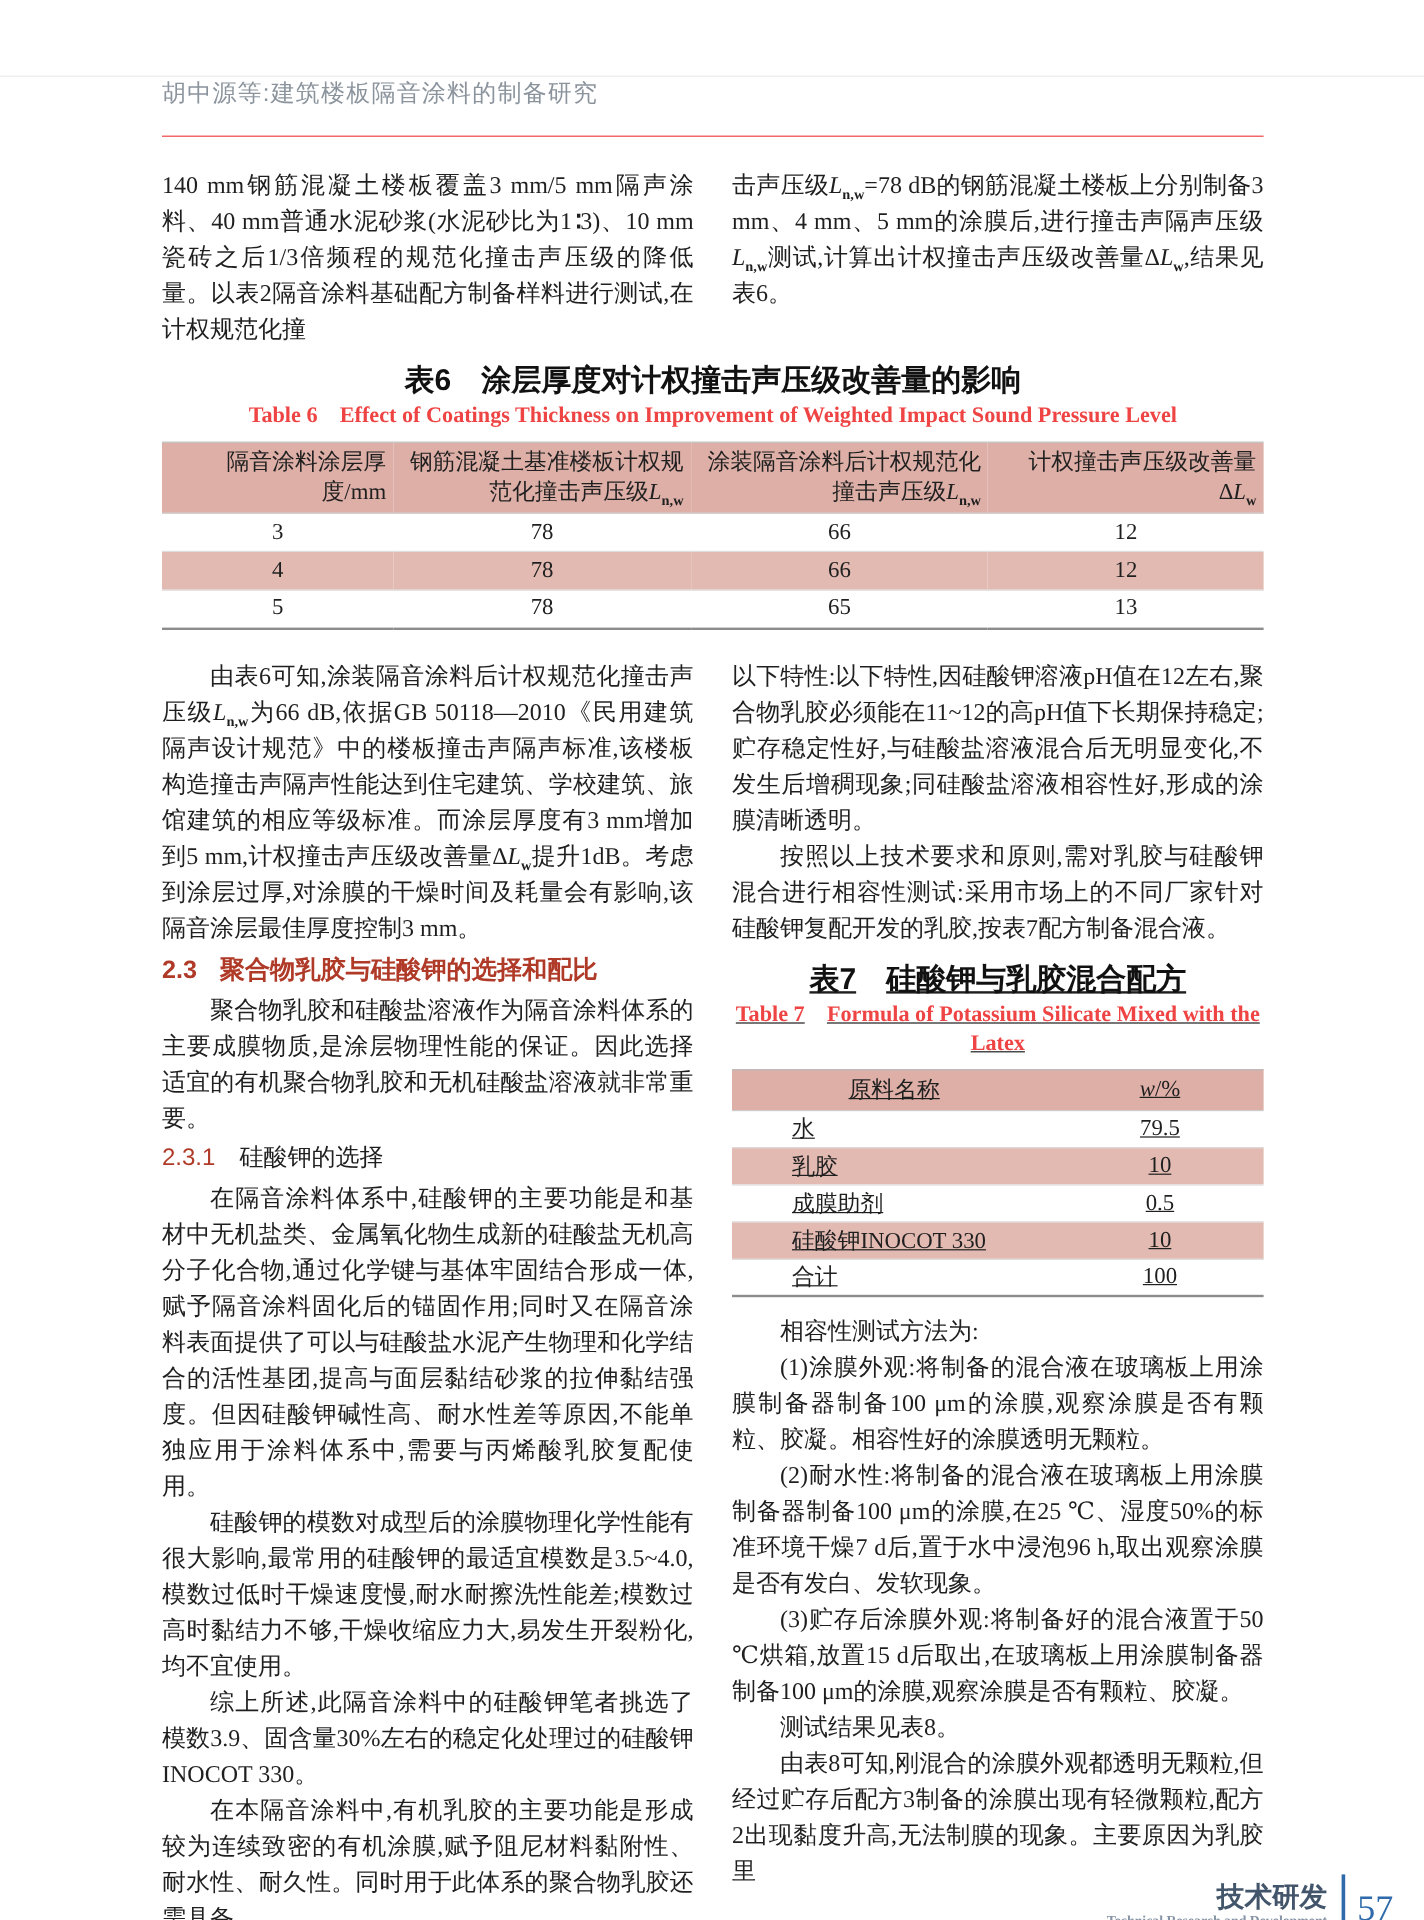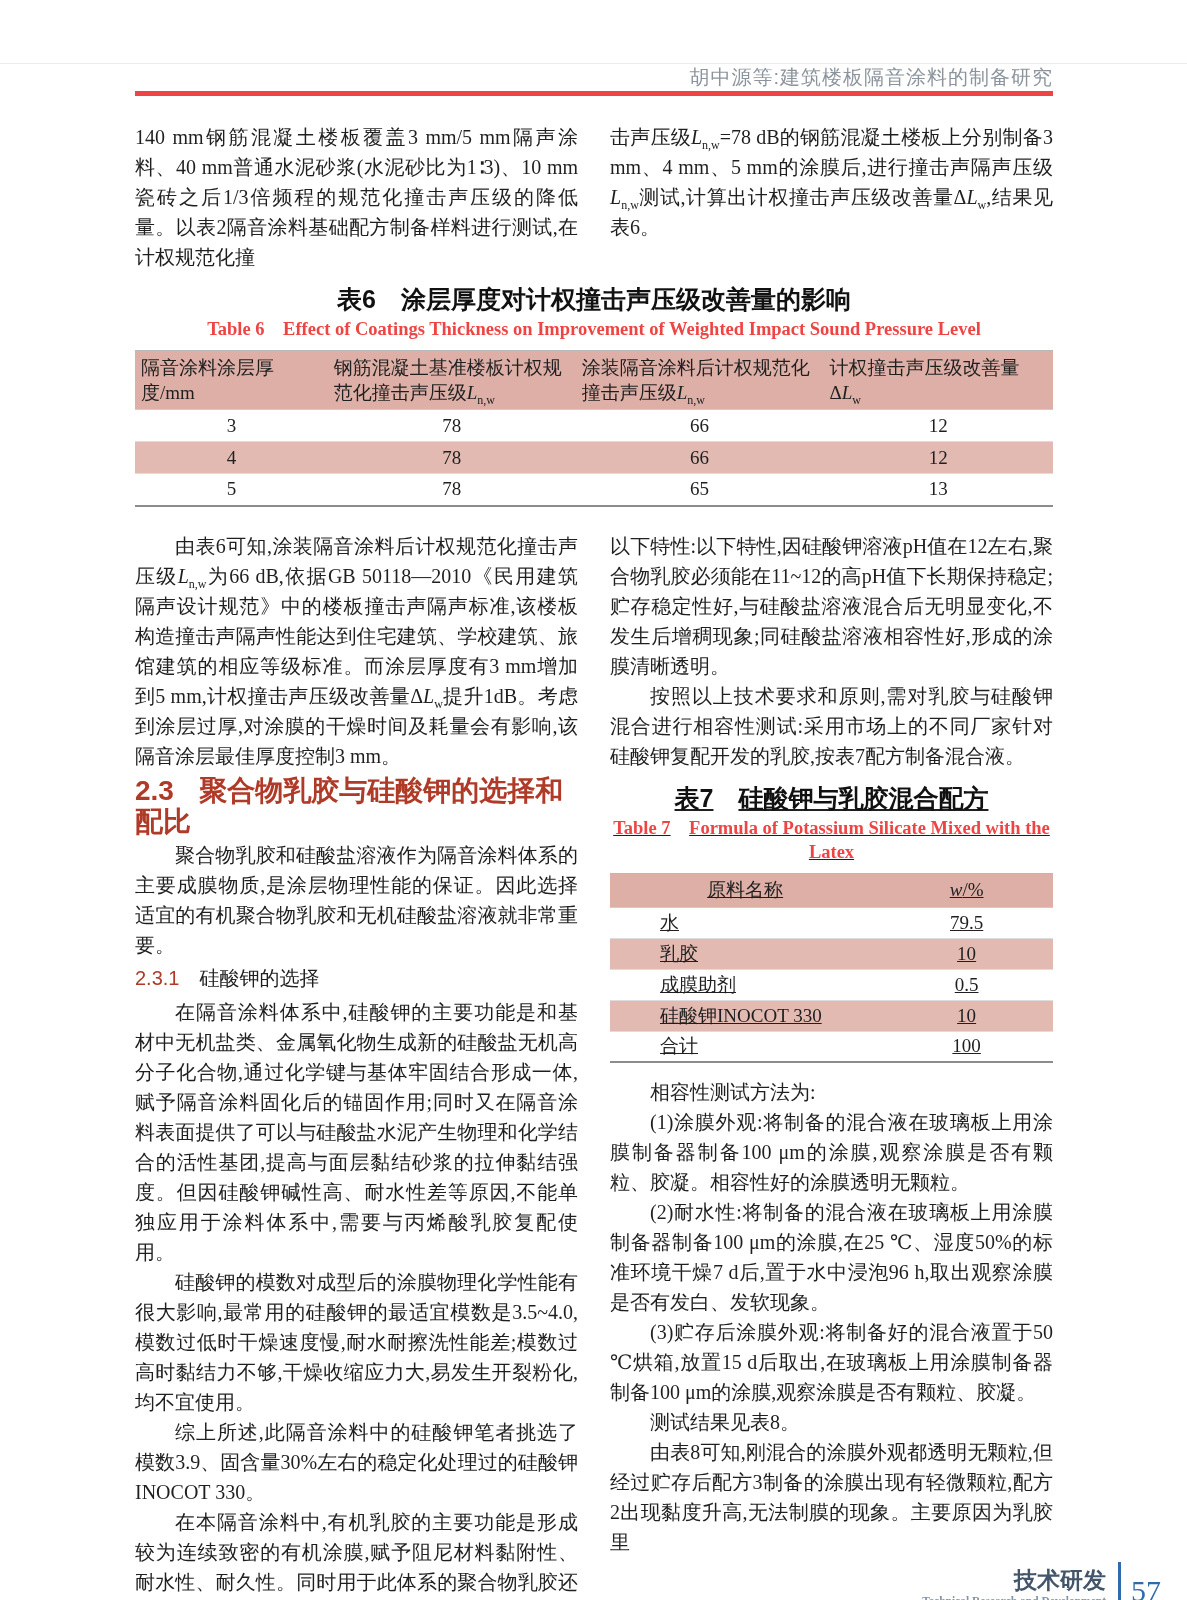--- a/index.html
+++ b/index.html
@@ -12,67 +12,67 @@
     --footer-en:#8593a4;
   }
   *{box-sizing:border-box;}
   html,body{margin:0;padding:0;}
   body{
     width:1187px;height:1600px;background:#ffffff;position:relative;overflow:hidden;
     font-family:"Liberation Serif","DejaVu Serif",serif;color:#1f1f1f;
   }
   .page{width:1187px;height:1600px;position:relative;outline:1px solid #ececec;}
   .running-wrap{
-    margin:64px 134px 0 135px;border-bottom:5px solid #ef4444;
-    padding-bottom:0;text-align:right;
+    margin:64px 134px 0 135px;border-bottom:1px solid #ef4444;
+    padding-bottom:22px;text-align:left;
   }
   .running-head{
     font-family:"Liberation Sans","DejaVu Sans",sans-serif;
     color:var(--running-gray);font-size:20px;letter-spacing:1px;
   }
   .content{margin:26px 134px 0 135px;}
   .two-col{display:flex;gap:32px;}
   .col{flex:1;min-width:0;}
   p{margin:0;font-size:20px;line-height:30px;text-align:justify;text-justify:inter-ideograph;}
   p.indent{text-indent:2em;}
-  sub{font-size:12px;line-height:0;}
+  sub{font-size:12px;line-height:0;font-weight:bold;}
   i{font-family:"Liberation Serif","DejaVu Serif",serif;}
 
   
   .cap-zh{
     text-align:center;font-family:"Liberation Sans","DejaVu Sans",sans-serif;
     font-weight:bold;font-size:25px;margin-top:14px;line-height:26px;color:#111;
   }
   .cap-zh .cap-label{margin-right:1em;}
   .cap-en{
     text-align:center;font-weight:bold;font-size:18.5px;margin-top:5px;line-height:24px;color:#ef4444;
   }
   .cap-en .cap-label{margin-right:1em;}
 
   table{width:100%;border-collapse:collapse;margin-top:9px;
     border-top:1px solid #b9b9b9;border-bottom:2px solid #8c8c8c;}
   th{background:var(--table-pink);font-weight:normal;}
-  .t6 th{font-size:19px;line-height:25px;padding:4px 6px;text-align:left;margin-left:20px;}
+  .t6 th{font-size:19px;line-height:25px;padding:4px 6px;text-align:right;margin-left:20px;}
   .t6 td{font-size:19px;height:32px;text-align:center;}
   .t6 thead tr{border-bottom:1px solid #cdcdcd;}
   .t6 tbody tr+tr{border-top:1px solid #ddd;}
   .t6 tr.alt td{background:var(--table-pink-zebra);}
   .t6 .w1{width:21%;}.t6 .w2{width:27%;}.t6 .w3{width:27%;}.t6 .w4{width:25%;}
 
   .t7 th{font-size:19px;height:34px;text-align:center;}
   .t7 td{font-size:19px;height:31px;}
   .t7 td.name{text-align:left;padding-left:50px;}
   .t7 td.val{text-align:center;width:39%;}
   .t7 tbody tr+tr{border-top:1px solid #ddd;}
   .t7 thead tr{border-bottom:1px solid #cdcdcd;}
   .t7 tr.alt td{background:var(--table-pink-zebra);}
   .t7-block{margin:6px 0 14px 0;text-decoration:underline;}
 
   
-  .sec{margin:4px 0 3px 0;font-size:28px;line-height:31px;
+  .sec{margin:4px 0 3px 0;font-size:21px;line-height:31px;
     font-family:"Liberation Sans","DejaVu Sans",sans-serif;font-weight:bold;color:var(--heading-red);}
   .sec .sec-num{margin-right:0.9em;}
   .subsec{margin:3px 0;font-size:20px;line-height:31px;}
   .subsec .sec-num{font-family:"Liberation Sans","DejaVu Sans",sans-serif;
     color:var(--heading-red);margin-right:1em;}
   .subsec .sec-title{color:#1f1f1f;}
 
   .main-cols{margin-top:24px;}
 
   

